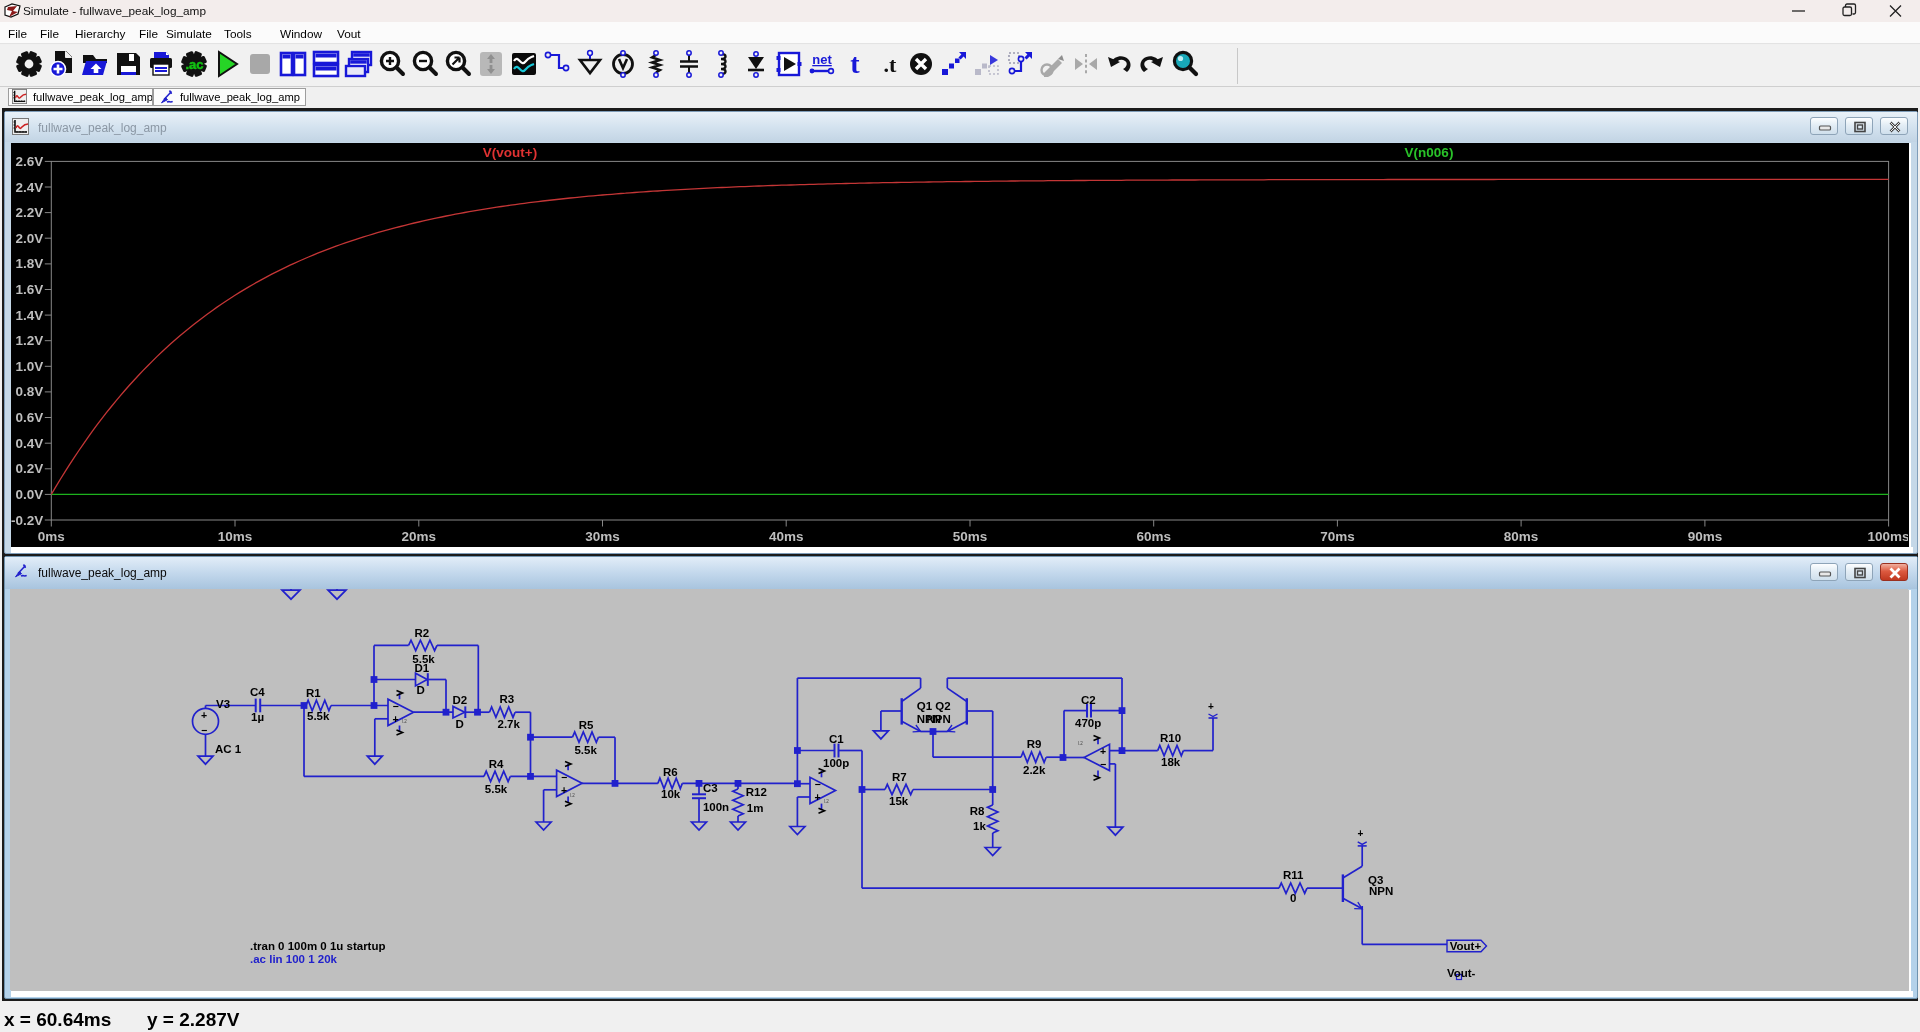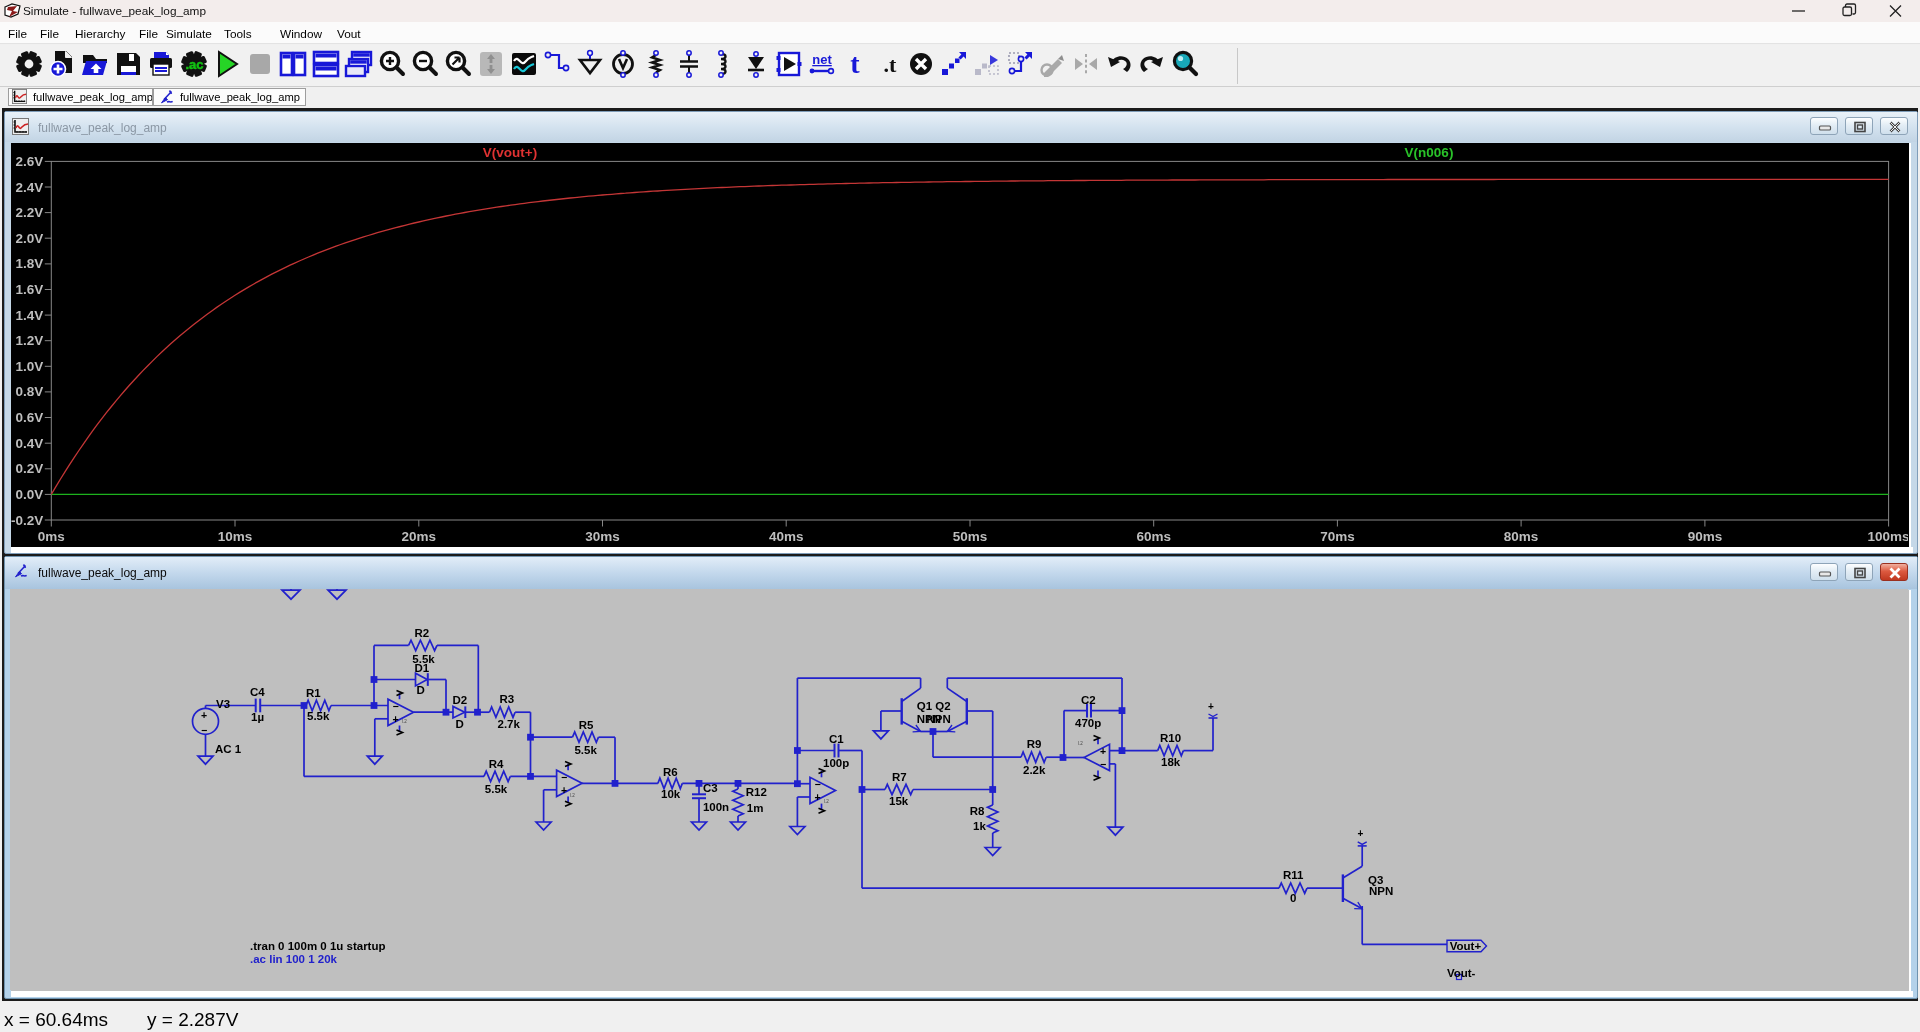--- a/index.html
+++ b/index.html
@@ -8,21 +8,21 @@
 #menubar{left:0;top:22px;width:1920px;height:22px;background:#fbfbfb;border-bottom:1px solid #e3e3e3}
 .mi{position:absolute;top:5px;font-size:11.8px;color:#000}
 #toolbar{left:0;top:45px;width:1920px;height:42px;background:#f1f1f1;border-bottom:1px solid #cfcfcf}
 #tabbar{left:0;top:88px;width:1920px;height:18px;background:#f0f0f0}
 .tab{position:absolute;top:0;height:18px;background:#fcfcfc;border:1px solid #9d9d9d;font-size:11.2px;color:#000;padding-left:26px;line-height:17px;white-space:nowrap;overflow:hidden}
 #mdi{left:0;top:108px;width:1918px;height:893px;background:#1b1b1b;border-left:2px solid #f0f0f0}
 .win{position:absolute;border-radius:2px}
 .wtitle{position:absolute;left:0;top:0;right:0;height:30px}
 .wname{position:absolute;left:33px;top:9px;font-size:12px}
 .btn{position:absolute;top:5px;width:28px;height:18px;border:1px solid #8ea4b8;border-radius:3px;background:linear-gradient(#fdfeff,#e3edf5 45%,#cfdfec)}
-#status{left:0;top:1003px;width:1920px;height:29px;background:#f0f0f0;font-size:19px;font-weight:normal;color:#000}
+#status{left:0;top:1003px;width:1920px;height:29px;background:#f0f0f0;font-size:19px;font-weight:bold;color:#000}
 </style></head>
 <body>
 <div class="abs" id="titlebar">
  <svg width="17" height="17" viewBox="0 0 17 17" style="position:absolute;left:4px;top:3px">
       <path d="M1 4l7-3 8 2-2 8-7 3-6-2z" fill="#fff" stroke="#111" stroke-width="1.2"></path>
       <path d="M4 4l9-1-4 5 5 1-9 5 3-6-5-1z" fill="#8b1a1a"></path>
     </svg>
  <div class="abs" id="titletext">Simulate - fullwave_peak_log_amp</div>
  <svg class="abs" style="left:1780px;top:0" width="140" height="22">
    <path d="M12 11h13" stroke="#222" stroke-width="1.3"></path>

